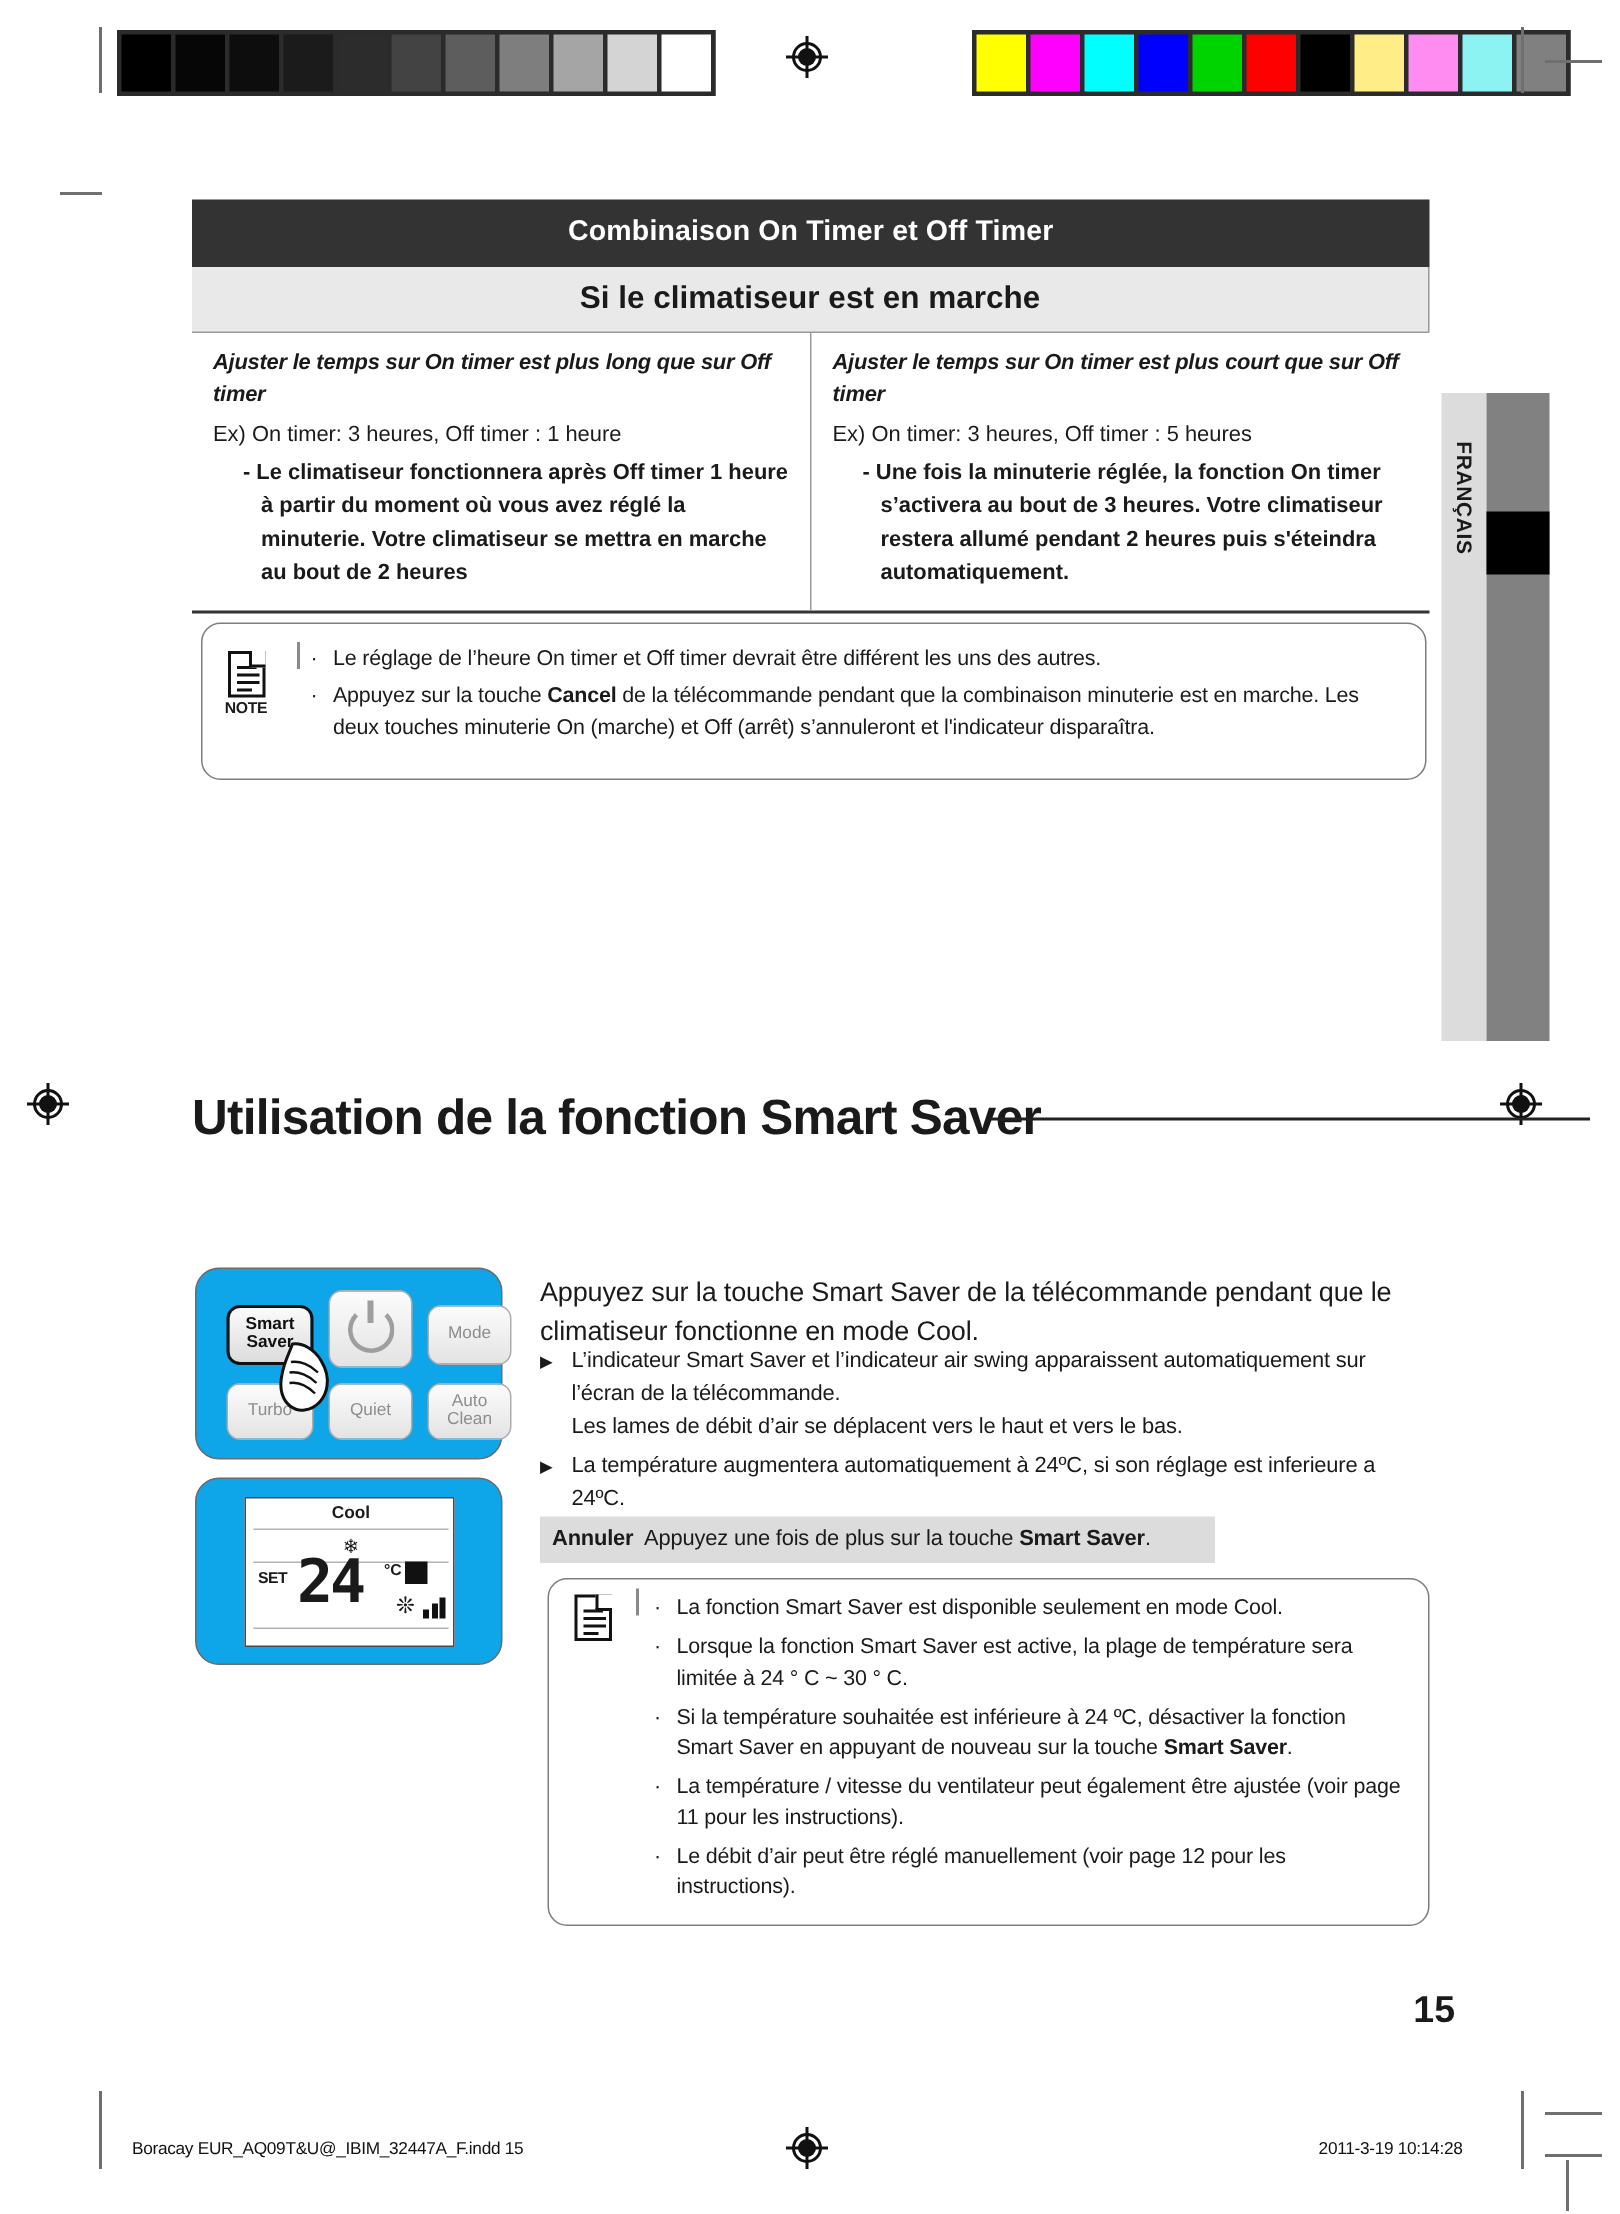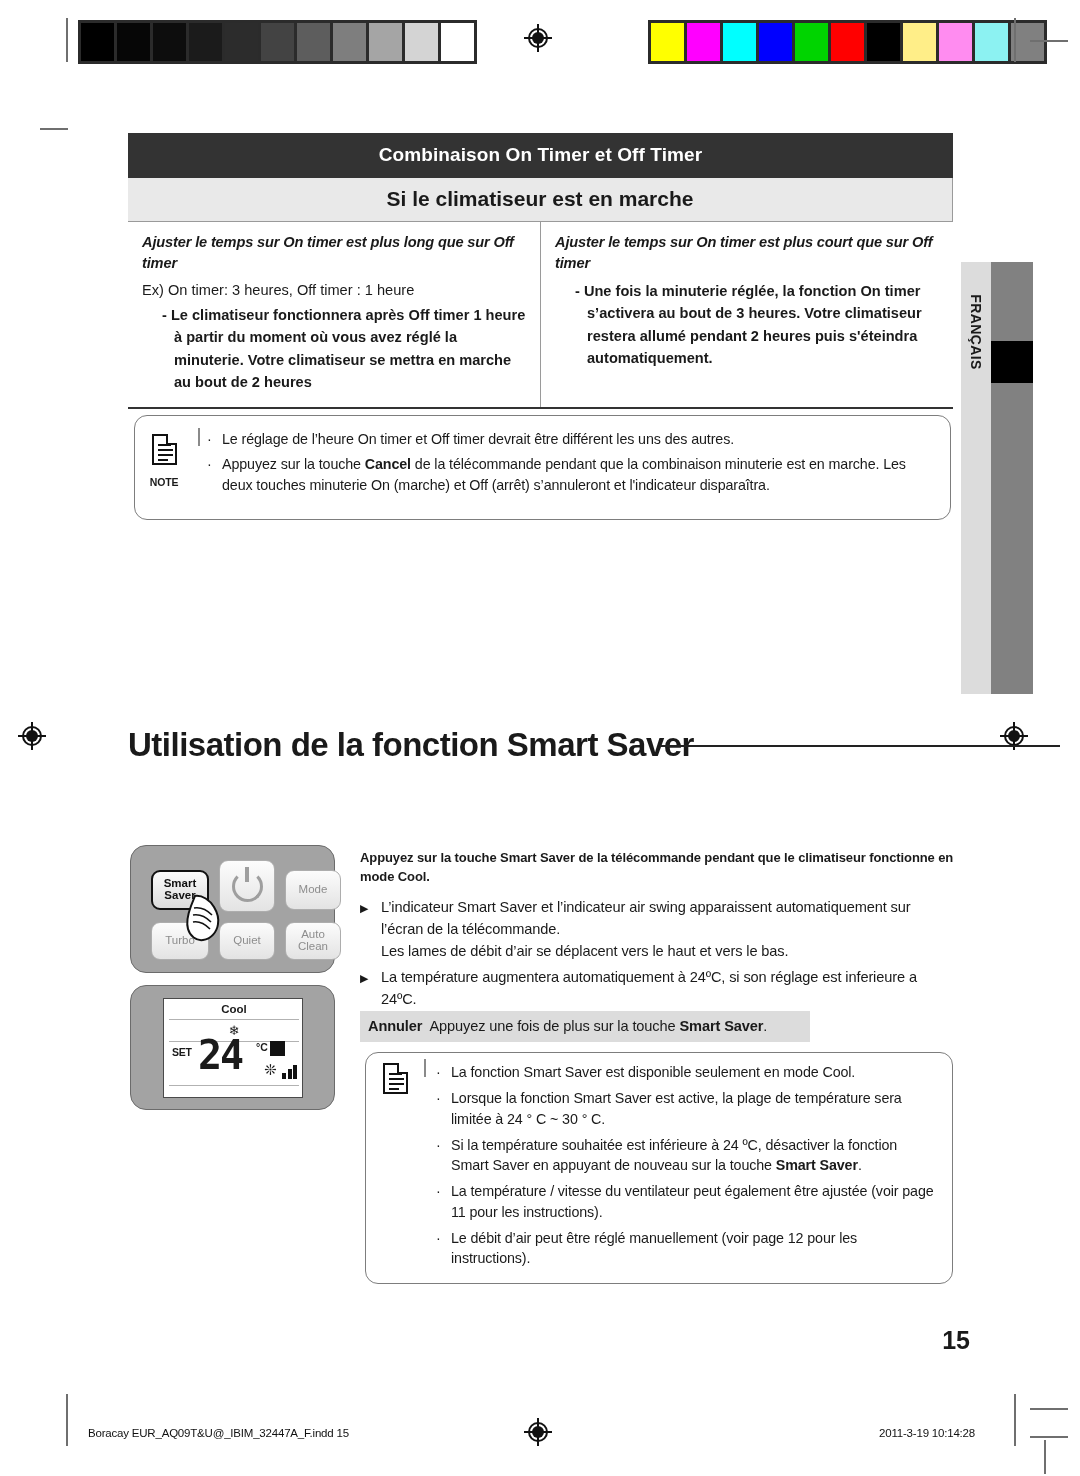--- a/index.html
+++ b/index.html
@@ -54,21 +54,21 @@
     width:25px;height:31px;margin:0 auto;position:relative;
     border:2.2px solid #111;box-sizing:border-box;background:#fff;
     border-top-right-radius:0;
   }
   .note-icon .doc::after{
     content:"";position:absolute;right:-2.2px;top:-2.2px;width:9px;height:9px;
     background:#fff;border-left:2.2px solid #111;border-bottom:2.2px solid #111;
     transform:none;
   }
   .note-icon .doc .ln{position:absolute;left:4px;height:1.8px;background:#111;}
-  .note-icon .lbl{font-size:10.5px;font-weight:bold;letter-spacing:-.2px;margin-top:11px;}
+  .note-icon .lbl{font-size:10.5px;font-weight:bold;letter-spacing:-.2px;margin-top:1px;}
   .note-divider{position:absolute;width:1.6px;background:#8a8a8a;}
   .note-list{position:absolute;margin:0;padding:0;list-style:none;}
   .note-list li{
     font-size:14.3px;line-height:1.42;margin-bottom:5px;
     padding-left:15px;text-indent:-15px;letter-spacing:-.12px;
   }
   .note-list li .b{font-weight:bold;}
   .bdot{display:inline-block;width:15px;text-indent:0;}
   #note-top .note-icon{left:12px;top:18px;}
   #note-top .note-divider{left:63px;top:12px;height:18px;}
@@ -81,21 +81,21 @@
   #section-heading{
     position:absolute;left:128px;top:726px;font-size:33px;font-weight:bold;
     letter-spacing:-.5px;white-space:nowrap;
   }
   #heading-rule{position:absolute;left:660px;top:745px;width:400px;height:2.2px;background:#222;}
   #intro{
     position:absolute;left:129px;top:790px;width:800px;font-size:14.6px;line-height:1.52;
     letter-spacing:-.1px;
   }
   
-  .illus{position:absolute;border:1.8px solid #6b6b6b;border-radius:16px;background:#a3a3a3;box-sizing:border-box;}
+  .illus{position:absolute;border:1.8px solid #6b6b6b;border-radius:16px;background:#0ea5e9;box-sizing:border-box;}
   #remote-buttons{left:130px;top:845px;width:205px;height:128px;}
   #remote-lcd{left:130px;top:985px;width:205px;height:125px;}
   .rbtn{
     position:absolute;border-radius:9px;box-sizing:border-box;
     display:flex;align-items:center;justify-content:center;text-align:center;
     font-size:11.5px;line-height:1.03;color:#8d8d8d;
     border:1.6px solid #adadad;
     background:linear-gradient(#fcfcfc,#e3e3e3);
   }
   .rbtn.hl{border:2.4px solid #111;color:#111;font-weight:bold;background:linear-gradient(#fbfbfb,#dcdcdc);z-index:3;}
@@ -123,21 +123,21 @@
     position:absolute;left:34px;top:36px;font-size:40px;font-weight:bold;line-height:1;
     font-family:"DejaVu Sans Mono",monospace;letter-spacing:-2px;
   }
   #lcd-unit{position:absolute;left:92px;top:42px;font-size:10.5px;font-weight:bold;}
   #lcd-swingicon{position:absolute;left:106px;top:42px;width:15px;height:15px;background:#111;}
   #lcd-fan{position:absolute;left:100px;top:62px;font-size:15px;}
   #lcd-bars{position:absolute;left:118px;top:66px;display:flex;align-items:flex-end;gap:1.6px;}
   #lcd-bars span{width:4px;background:#111;}
   
   #instruction-lead{
-    position:absolute;left:360px;top:849px;width:595px;font-size:13px;font-weight:bold;
+    position:absolute;left:360px;top:849px;width:595px;font-size:18px;font-weight:normal;
     line-height:1.43;letter-spacing:-.1px;
   }
   #arrow-list{position:absolute;left:360px;top:897px;width:595px;margin:0;padding:0;list-style:none;}
   #arrow-list li{
     font-size:14.6px;line-height:1.5;letter-spacing:-.12px;
     padding-left:21px;text-indent:-21px;margin-bottom:4px;
   }
   #arrow-list li .tri{display:inline-block;width:21px;text-indent:0;font-size:11px;}
   #cancel-row{
     position:absolute;left:360px;top:1011px;width:450px;background:#dcdcdc;
@@ -224,20 +224,21 @@
       <div class="cell">Si le climatiseur est en marche</div>
     </div>
     <div id="combo-body">
       <div class="col">
         <p class="cond">Ajuster le temps sur On timer est plus long que sur Off timer</p>
         <p class="ex">Ex) On timer:  3 heures, Off timer : 1 heure</p>
         <p class="dash">- Le climatiseur fonctionnera après Off timer 1 heure à partir du moment où vous avez réglé la minuterie. Votre climatiseur se mettra en marche au bout de 2 heures</p>
       </div>
       <div class="col">
         <p class="cond">Ajuster le temps sur On timer est plus court que sur Off timer</p>
+        <p class="ex">Ex) On timer:  3 heures, Off timer : 5 heures</p>
         <p class="dash">- Une fois la minuterie réglée, la fonction On timer s’activera au bout de 3 heures. Votre climatiseur restera allumé pendant 2 heures puis s'éteindra automatiquement.</p>
       </div>
     </div>
   </div>
 
   <div class="notebox" id="note-top">
     <div class="note-icon">
       <div class="doc">
         <div class="ln" style="top:8px;width:13px;"></div>
         <div class="ln" style="top:13px;width:15px;"></div>

